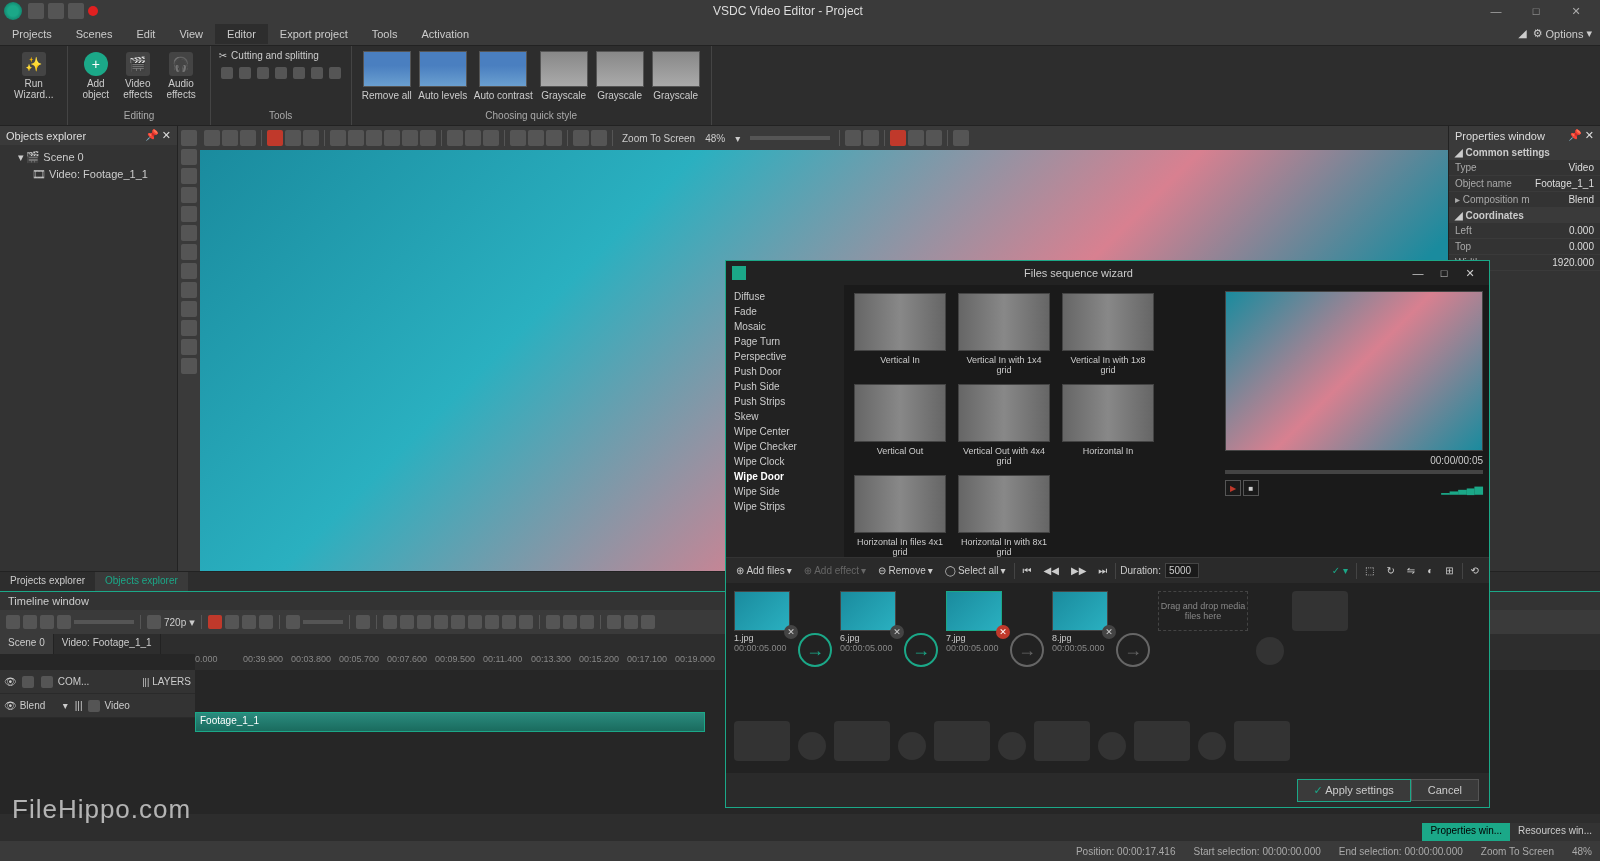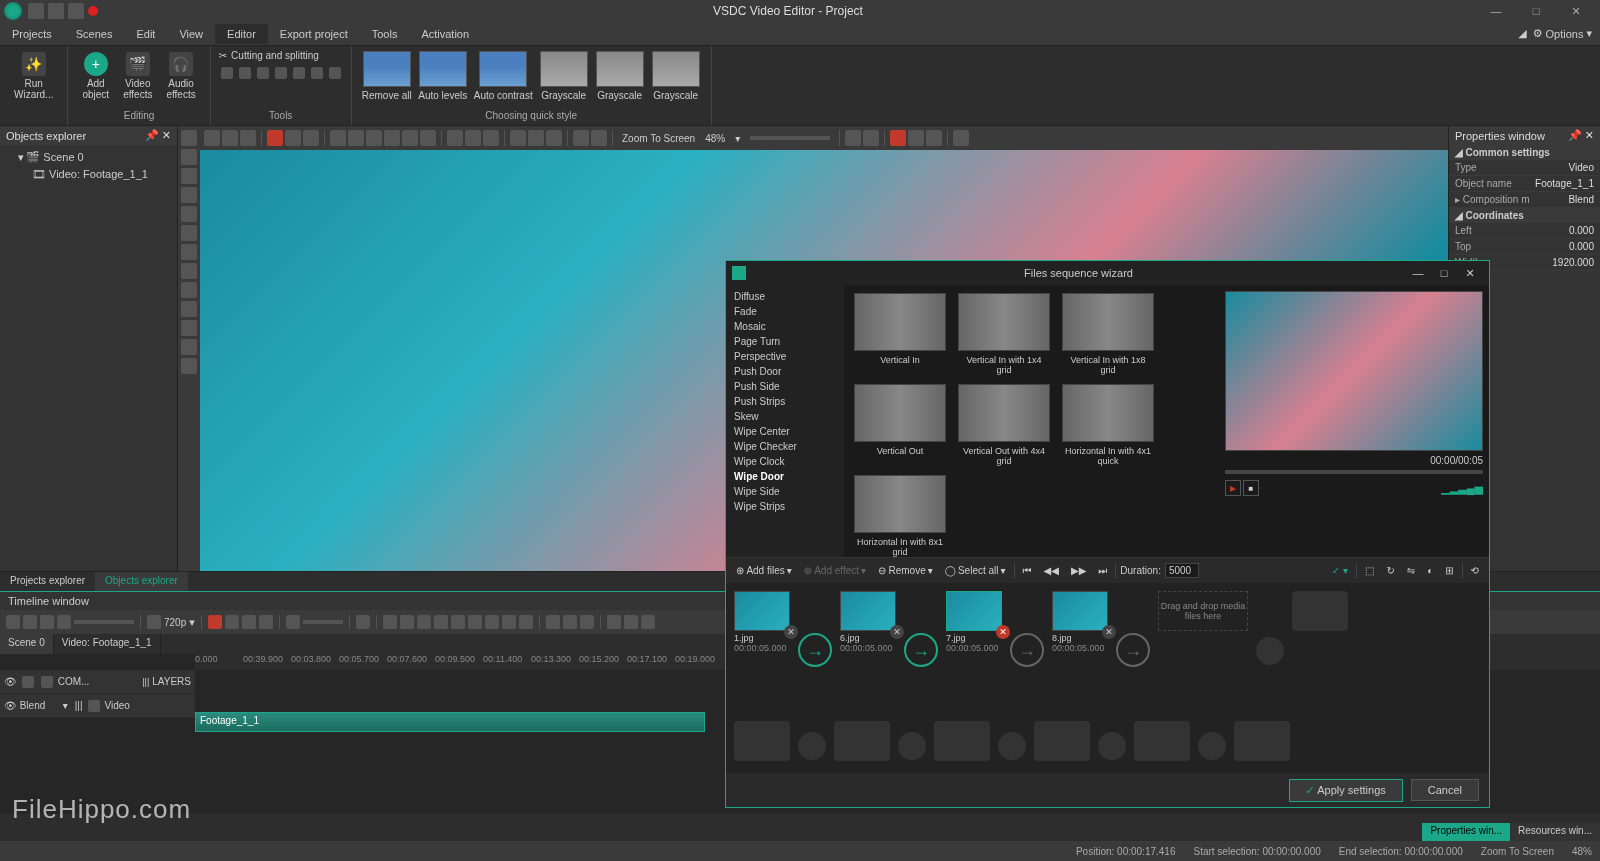--- a/index.html
+++ b/index.html
@@ -97,21 +97,21 @@
 .file-thumb.sel { border: 1px solid #1ba888;}
 .file-name { font-size: 9px; margin-top: 2px;}
 .file-dur { font-size: 9px; color: #888;}
 .file-del { position: absolute; right: -8px; bottom: 14px; width: 14px; height: 14px; background: #444; border-radius: 50%; font-size: 9px; display: flex; align-items: center; justify-content: center; color: #ccc;}
 .file-del.red { background: #c0392b; color: #fff;}
 .arrow-circ { width: 34px; height: 34px; border-radius: 50%; border: 2px solid #1ba888; display: flex; align-items: center; justify-content: center; color: #1ba888; font-size: 18px; align-self: center; margin-top: 4px;}
 .arrow-circ.gray { border-color: #666; color: #666;}
 .placeholder-slot { width: 56px; height: 40px; background: #333; border-radius: 4px;}
 .placeholder-circ { width: 28px; height: 28px; background: #333; border-radius: 50%; align-self: center; margin-top: 6px;}
 .drop-zone { width: 90px; height: 40px; display: flex; align-items: center; justify-content: center; text-align: center; font-size: 9px; color: #888; border: 1px dashed #444;}
-.wizard-footer { height: 34px; background: #2a2a2a; display: flex; align-items: center; justify-content: flex-end; padding: 0 10px; gap: 8px;}
+.wizard-footer { height: 34px; background: #2a2a2a; display: flex; align-items: center; justify-content: flex-end; padding: 0 10px; }
 .wizard-footer button { background: #3a3a3a; border: 1px solid #555; color: #ccc; padding: 4px 16px; font-size: 11px; cursor: pointer;}
 .wizard-footer button.primary { border-color: #1ba888;}
 .sm-ico { width:12px;height:12px;background:#555;display:inline-block;border-radius:2px;margin:0 2px;}
 .playhead { position:absolute;top:0;bottom:0;width:1px;background:#e02020;left:608px;}
 .right-tabs { position:absolute; bottom:20px; right:0; height:18px; display:flex; font-size:10px;}
 .right-tabs .rt { padding:2px 8px; background:#333;}
 .right-tabs .rt.active { background:#1ba888; color:#000;}
 </style>
 </head>
 <body>
@@ -476,21 +476,25 @@
       <div class="wizard-cell">
           <div class="wthumb"></div>
           <div class="wlbl">Vertical Out</div>
         </div>
       <div class="wizard-cell">
           <div class="wthumb"></div>
           <div class="wlbl">Vertical Out with 4x4 grid</div>
         </div>
       <div class="wizard-cell">
           <div class="wthumb"></div>
-          <div class="wlbl">Horizontal In with 4x1 quick</div>
+          <div class="wlbl">Horizontal In</div>
+        </div>
+      <div class="wizard-cell">
+          <div class="wthumb"></div>
+          <div class="wlbl">Horizontal In files 4x1 grid</div>
         </div>
       <div class="wizard-cell">
           <div class="wthumb"></div>
           <div class="wlbl">Horizontal In with 8x1 grid</div>
         </div>
     </div>
     <div class="wizard-preview">
       <div class="pv"></div>
       <div class="tc">00:00/00:05</div>
       <div style="height:4px;background:#444;margin-top:4px;"></div>

